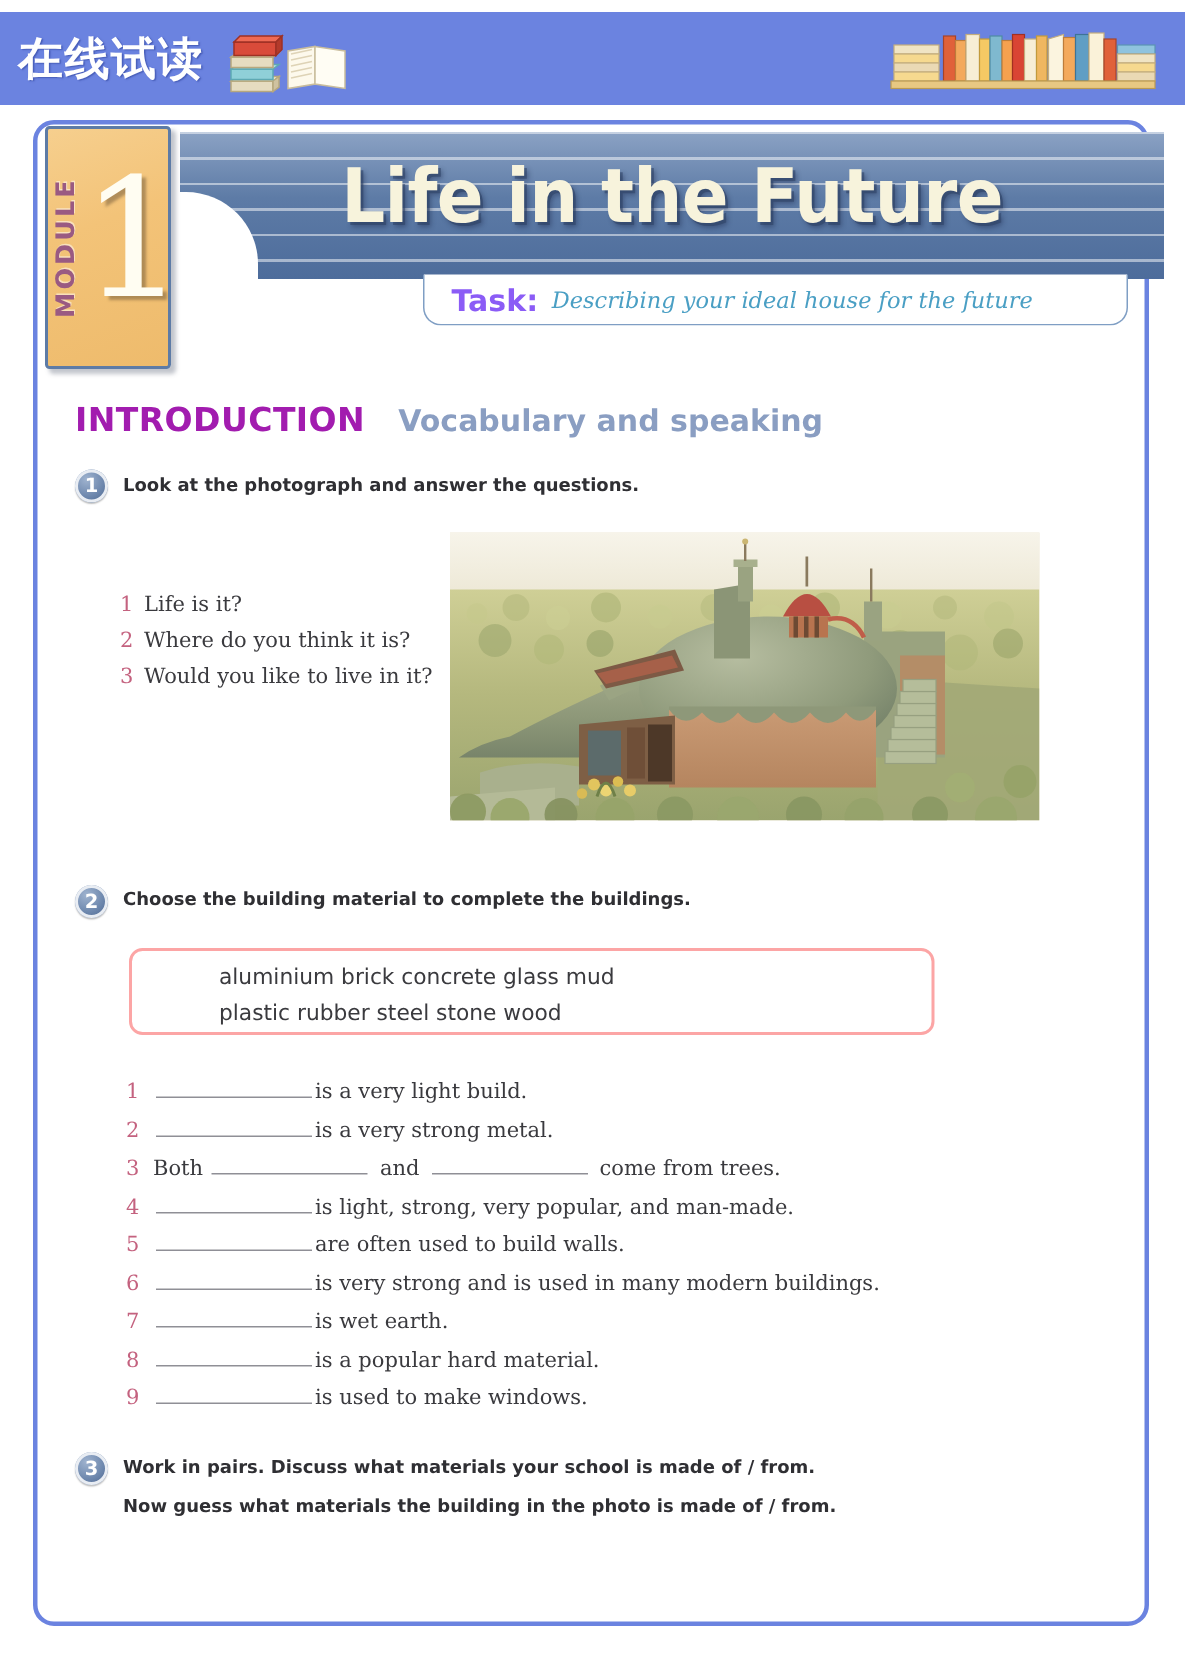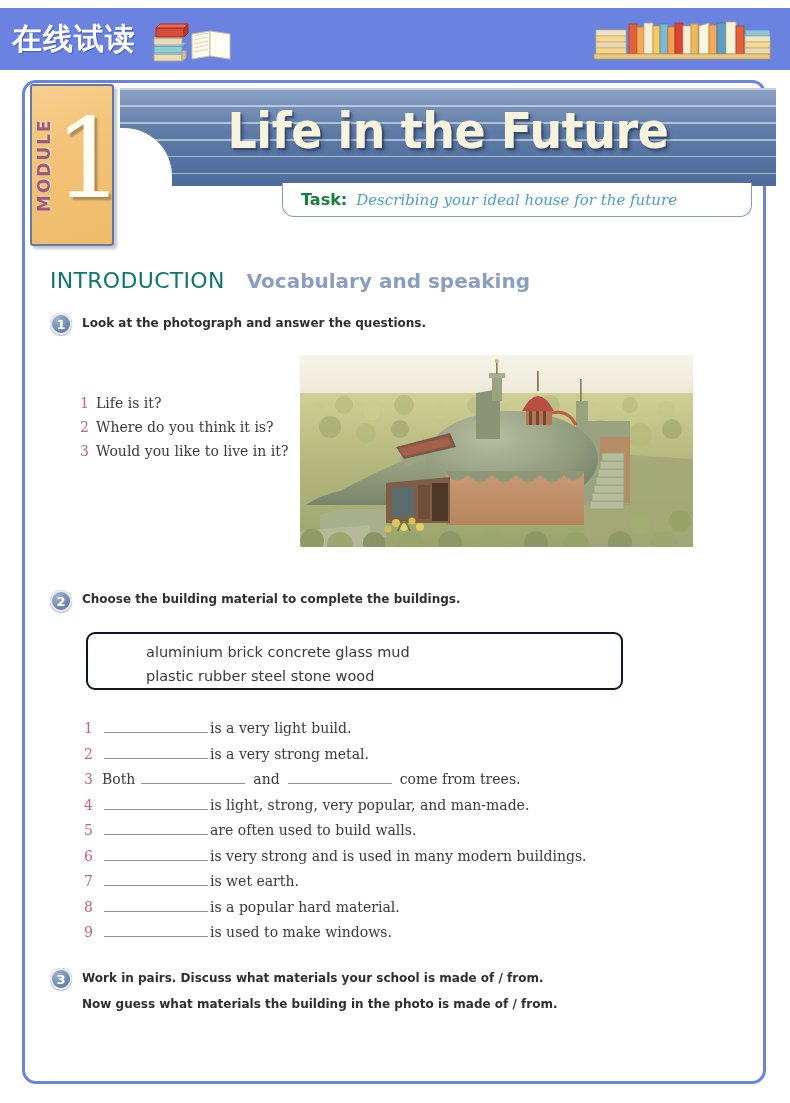--- a/index.html
+++ b/index.html
@@ -142,43 +142,43 @@
     border-bottom-right-radius: 12px;
     background: #fff;
     box-sizing: border-box;
     display: flex;
     align-items: center;
     padding-left: 18px;
   }
   #task-label {
     font-family: "DejaVu Sans", sans-serif;
     font-weight: bold;
-    font-size: 16px;
-    color: #15803d;
+    font-size: 20px;
+    color: #8b5cf6;
     margin-right: 9px;
   }
   #task-text {
     font-family: "DejaVu Serif", serif;
     font-style: italic;
     font-size: 15px;
     color: #4a9fc4;
   }
 
   
   #section-heading {
     position: absolute;
     left: 50px; top: 268px;
     display: flex;
     align-items: baseline;
   }
   #intro-word {
     font-family: "DejaVu Sans", sans-serif;
-    font-weight: normal;
+    font-weight: bold;
     font-size: 22px;
-    color: #0f766e;
+    color: #a21caf;
     letter-spacing: .3px;
   }
   #intro-sub {
     font-family: "DejaVu Sans", sans-serif;
     font-weight: bold;
     font-size: 20px;
     color: #8a9ec2;
     margin-left: 22px;
   }
 
@@ -234,21 +234,21 @@
     overflow: hidden;
     background: #efe9d8;
   }
   #photo svg { display: block; }
 
   
   #word-bank {
     position: absolute;
     left: 86px; top: 632px;
     width: 537px; height: 58px;
-    border: 2px solid #0f172a;
+    border: 2px solid #fca5a5;
     border-radius: 9px;
     background: #fff;
     box-sizing: border-box;
   }
   .word-row {
     position: absolute;
     left: 58px;
     font-family: "DejaVu Sans", sans-serif;
     font-size: 14.5px;
     color: #3a3a3e;

